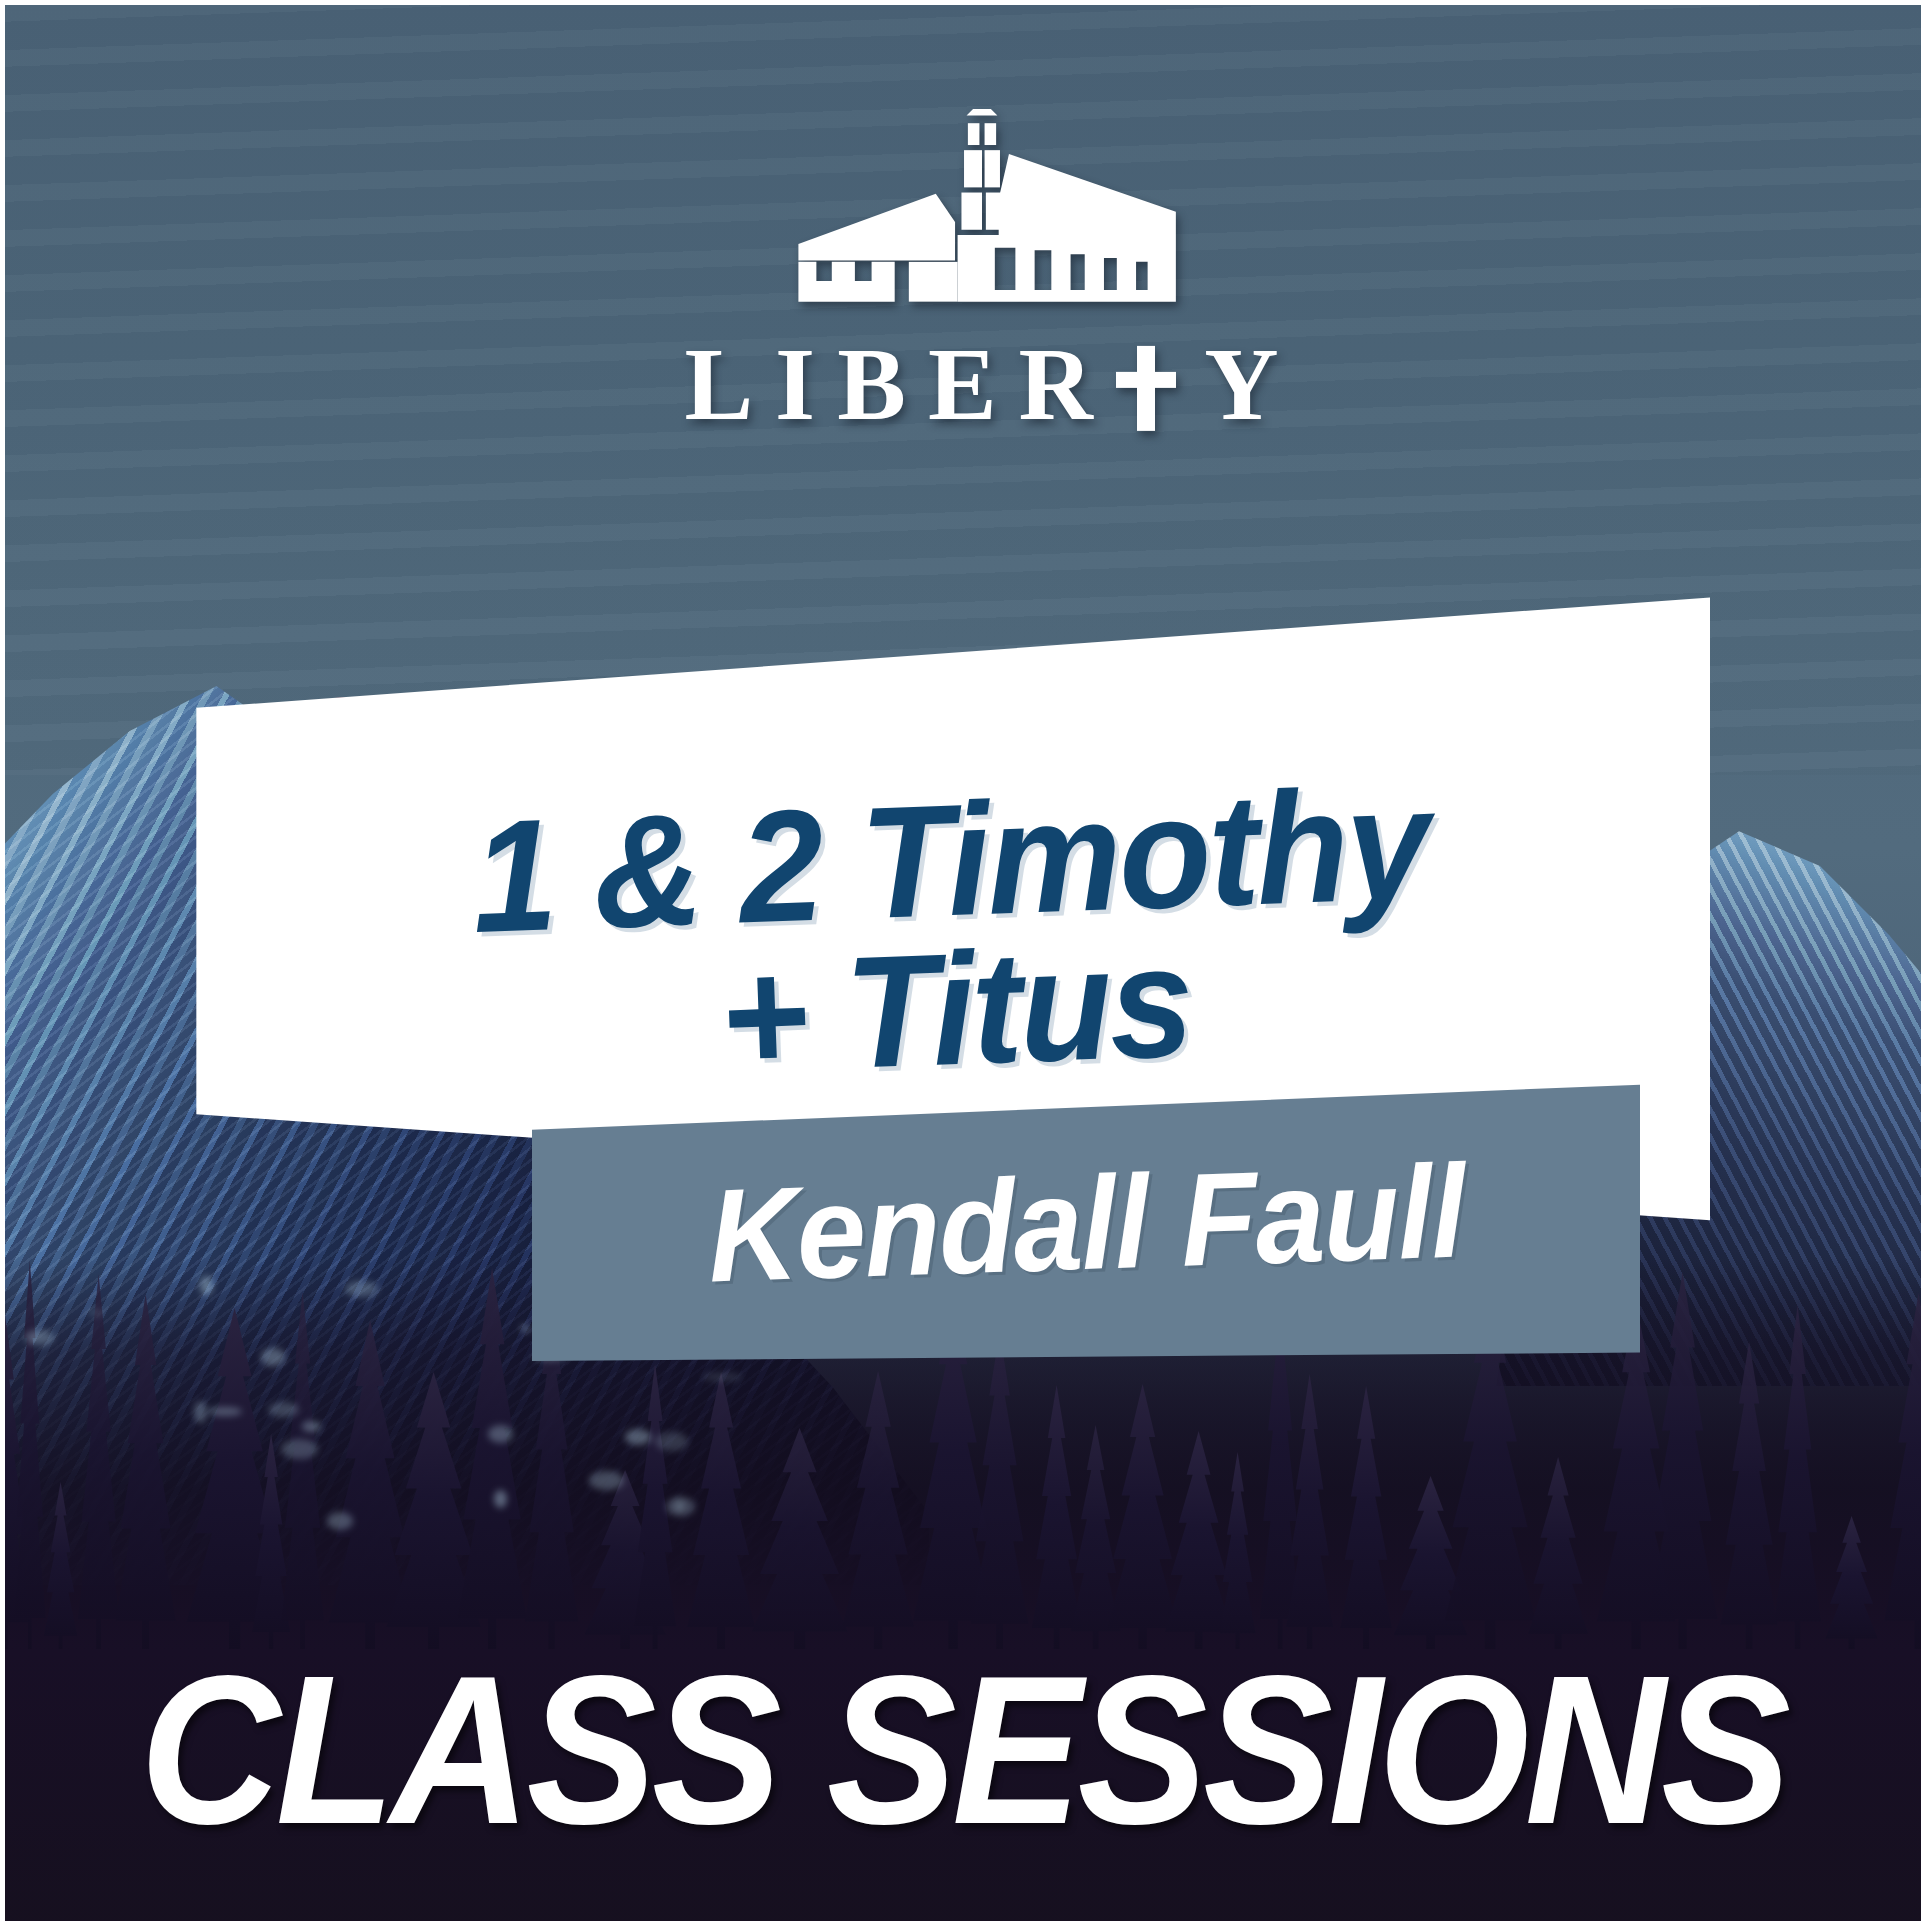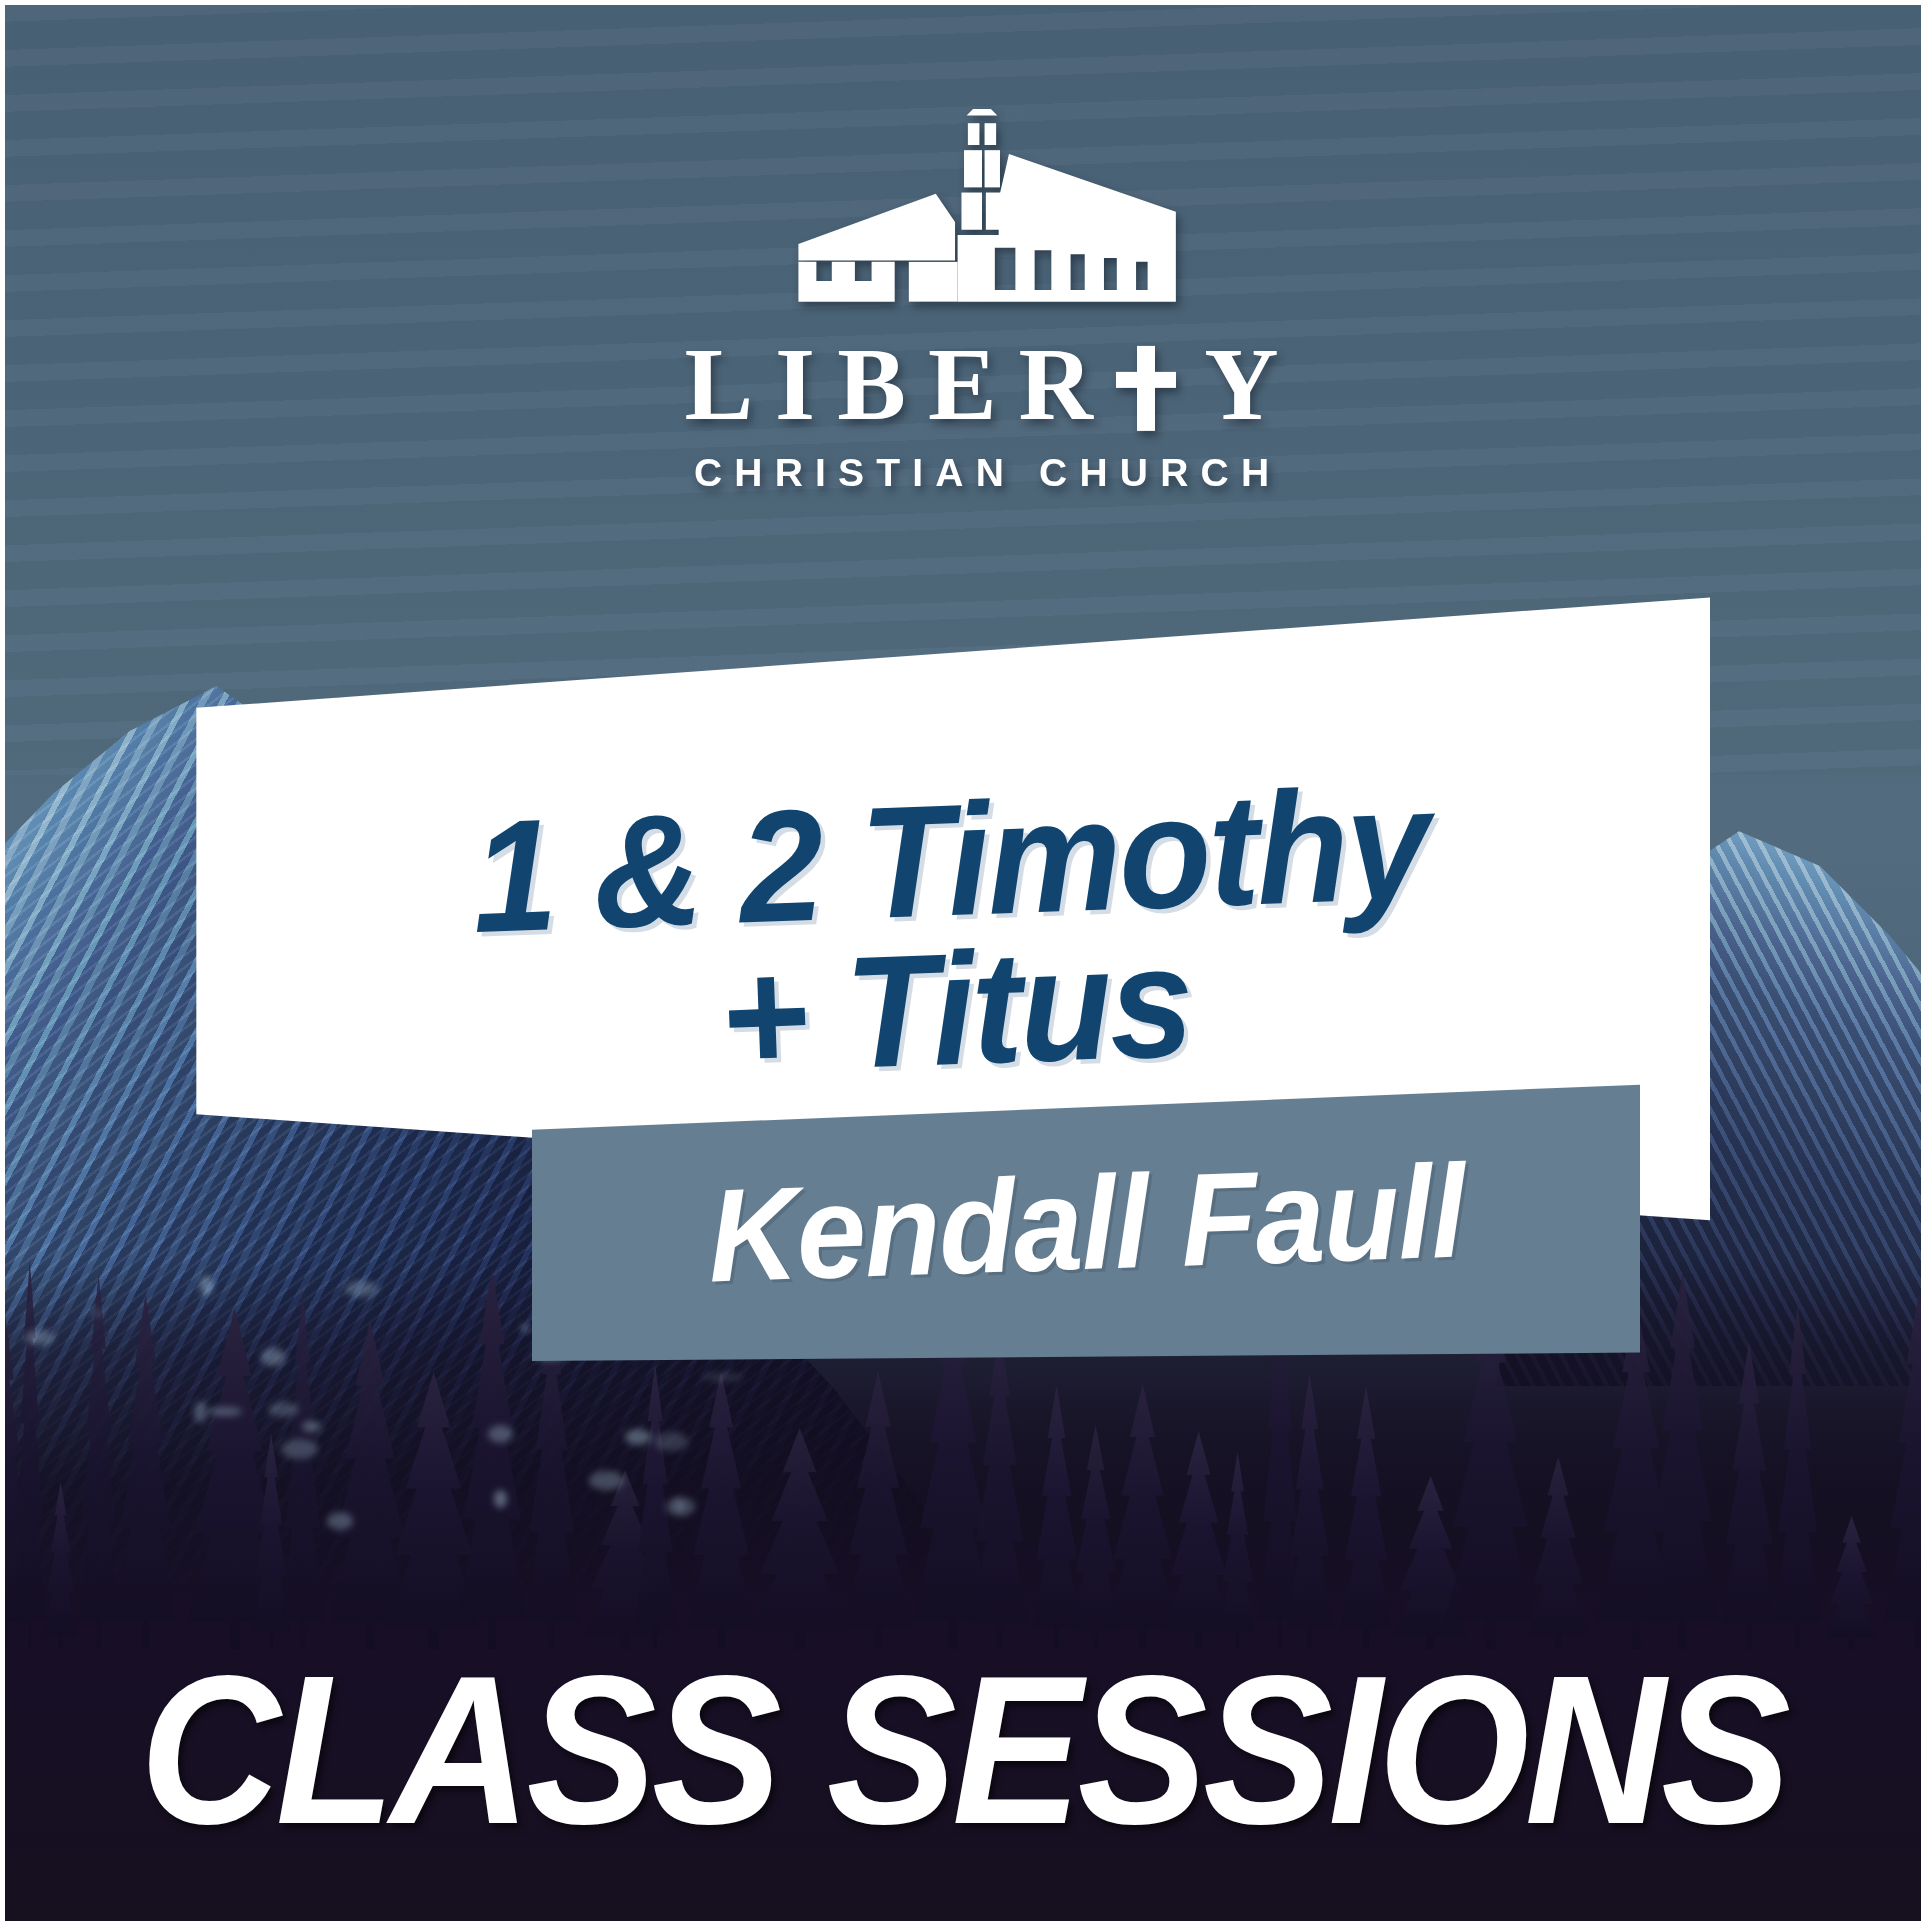--- a/index.html
+++ b/index.html
@@ -415,21 +415,20 @@
                  M112,238 L138,238 L138,268 L112,268 Z" fill-rule="evenodd"></path>
       </g>
     </svg>
 
     <div class="logo-word">
       <span>LIBER</span>
       <span class="cross"></span>
       <span>Y</span>
     </div>
 
-    <div class="logo-sub">CHRISTIAN CHURCH</div>
   </div>
 
   <div class="title-card"></div>
   <div class="title-text">
     <div class="title-line l1">1 &amp; 2 Timothy</div>
     <div class="title-line l2">+ Titus</div>
   </div>
 
   <div class="speaker-card"></div>
   <div class="speaker-text">

